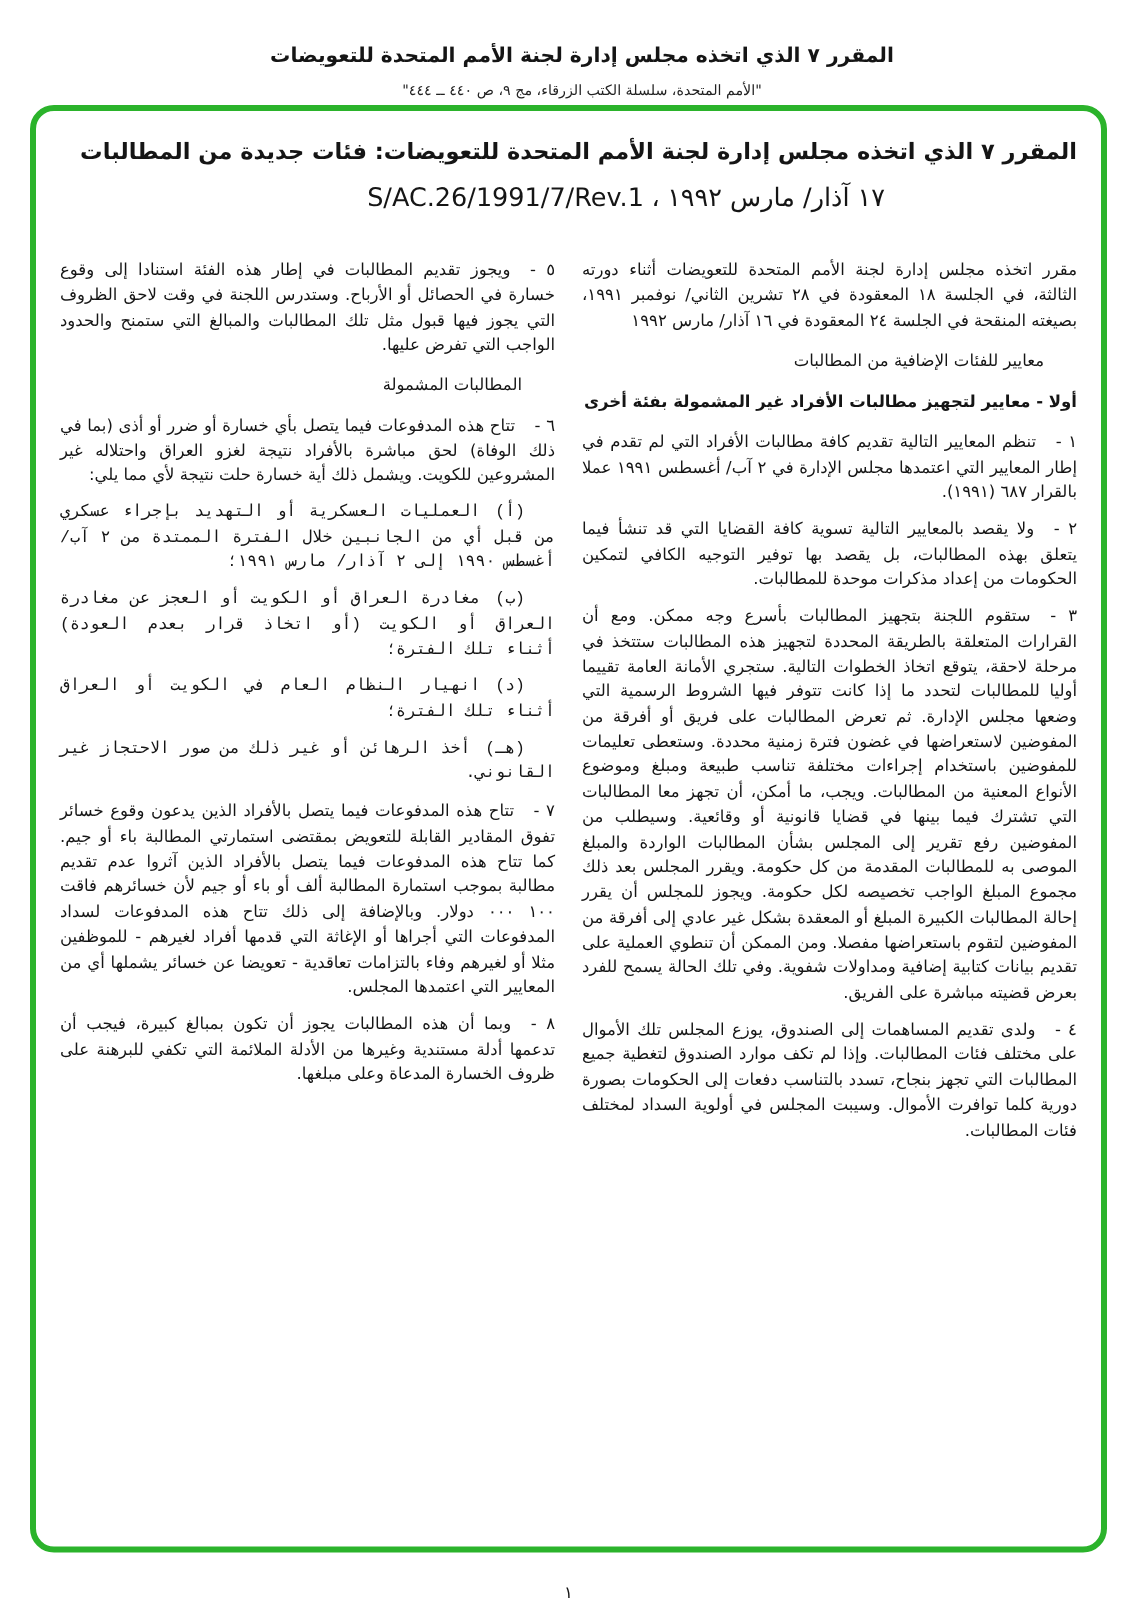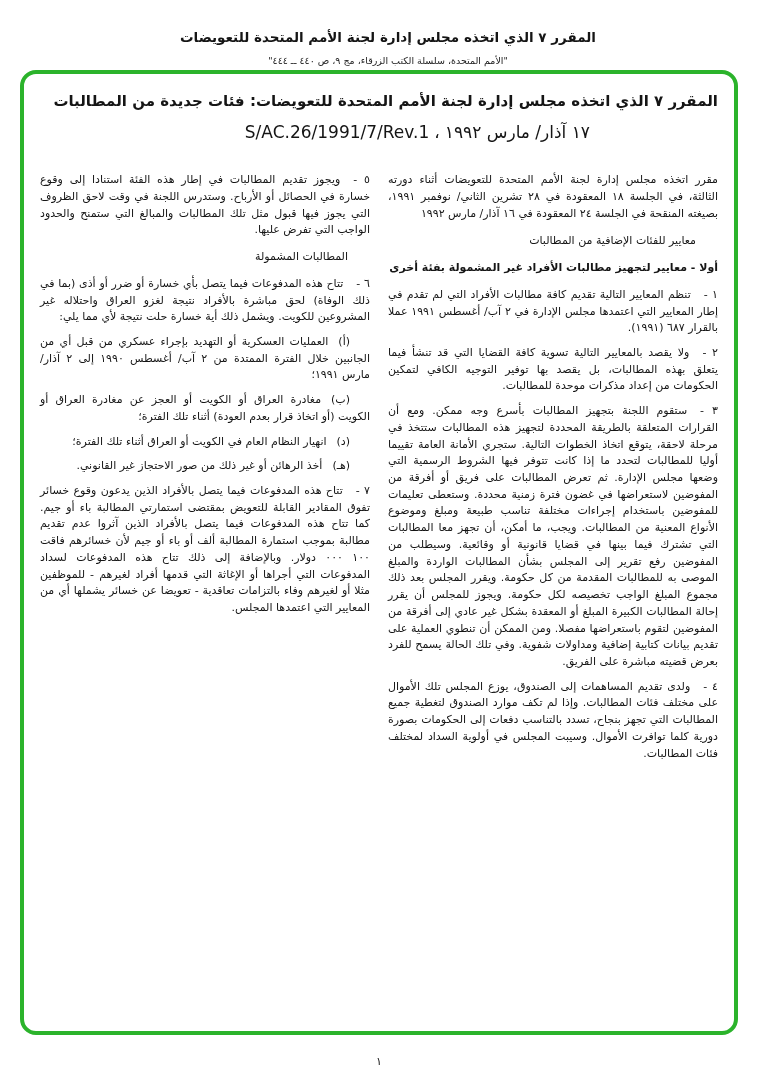--- a/index.html
+++ b/index.html
@@ -57,21 +57,21 @@
     font-weight: normal;
     text-align: right;
     margin: 10px 22px 10px 0;
   }
   .item.heading2 {
     font-weight: bold;
     text-align: right;
     margin: 4px 0 10px 0;
   }
   .item .num { margin-left: 13px; white-space: nowrap; }
-  .item.sub { text-indent: 20px; }
+  .item.sub { text-indent: 20px; font-family: Liberation Mono, monospace; }
   .item.sub .num { margin-left: 10px; }
 
   .page-number {
     position: absolute;
     bottom: 10px; left: 0; right: 0;
     text-align: center;
     font-size: 11px;
   }
 </style>
 </head>
@@ -99,17 +99,18 @@
       </div>
     <div class="col">
         <div class="item para"><span class="num">٥ -</span><span class="txt">ويجوز تقديم المطالبات في إطار هذه الفئة استنادا إلى وقوع خسارة في الحصائل أو الأرباح. وستدرس اللجنة في وقت لاحق الظروف التي يجوز فيها قبول مثل تلك المطالبات والمبالغ التي ستمنح والحدود الواجب التي تفرض عليها.</span></div>
         <div class="item heading"><span class="txt">المطالبات المشمولة</span></div>
         <div class="item para"><span class="num">٦ -</span><span class="txt">تتاح هذه المدفوعات فيما يتصل بأي خسارة أو ضرر أو أذى (بما في ذلك الوفاة) لحق مباشرة بالأفراد نتيجة لغزو العراق واحتلاله غير المشروعين للكويت. ويشمل ذلك أية خسارة حلت نتيجة لأي مما يلي:</span></div>
         <div class="item sub"><span class="num">(أ)</span><span class="txt">العمليات العسكرية أو التهديد بإجراء عسكري من قبل أي من الجانبين خلال الفترة الممتدة من ٢ آب/ أغسطس ١٩٩٠ إلى ٢ آذار/ مارس ١٩٩١؛</span></div>
         <div class="item sub"><span class="num">(ب)</span><span class="txt">مغادرة العراق أو الكويت أو العجز عن مغادرة العراق أو الكويت (أو اتخاذ قرار بعدم العودة) أثناء تلك الفترة؛</span></div>
         <div class="item sub"><span class="num">(د)</span><span class="txt">انهيار النظام العام في الكويت أو العراق أثناء تلك الفترة؛</span></div>
         <div class="item sub"><span class="num">(هـ)</span><span class="txt">أخذ الرهائن أو غير ذلك من صور الاحتجاز غير القانوني.</span></div>
         <div class="item para"><span class="num">٧ -</span><span class="txt">تتاح هذه المدفوعات فيما يتصل بالأفراد الذين يدعون وقوع خسائر تفوق المقادير القابلة للتعويض بمقتضى استمارتي المطالبة باء أو جيم. كما تتاح هذه المدفوعات فيما يتصل بالأفراد الذين آثروا عدم تقديم مطالبة بموجب استمارة المطالبة ألف أو باء أو جيم لأن خسائرهم فاقت ١٠٠ ٠٠٠ دولار. وبالإضافة إلى ذلك تتاح هذه المدفوعات لسداد المدفوعات التي أجراها أو الإغاثة التي قدمها أفراد لغيرهم - للموظفين مثلا أو لغيرهم وفاء بالتزامات تعاقدية - تعويضا عن خسائر يشملها أي من المعايير التي اعتمدها المجلس.</span></div>
+        <div class="item para"><span class="num">٨ -</span><span class="txt">وبما أن هذه المطالبات يجوز أن تكون بمبالغ كبيرة، فيجب أن تدعمها أدلة مستندية وغيرها من الأدلة الملائمة التي تكفي للبرهنة على ظروف الخسارة المدعاة وعلى مبلغها.</span></div>
       </div>
   </div>
 </div>
 
 <div class="page-number">١</div>
 
 </body></html>

